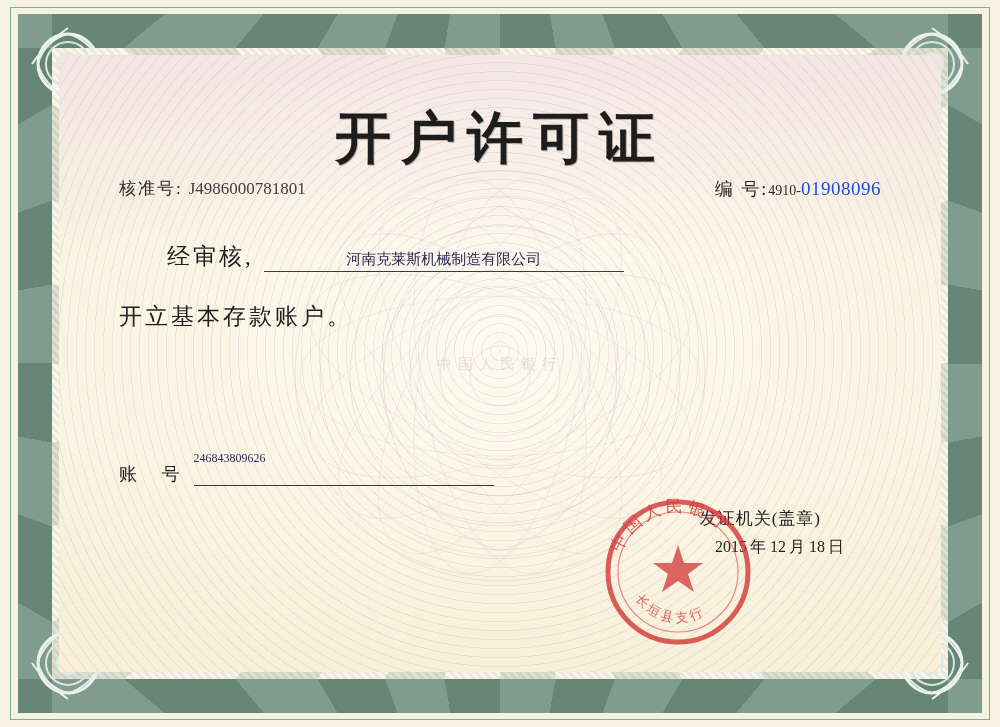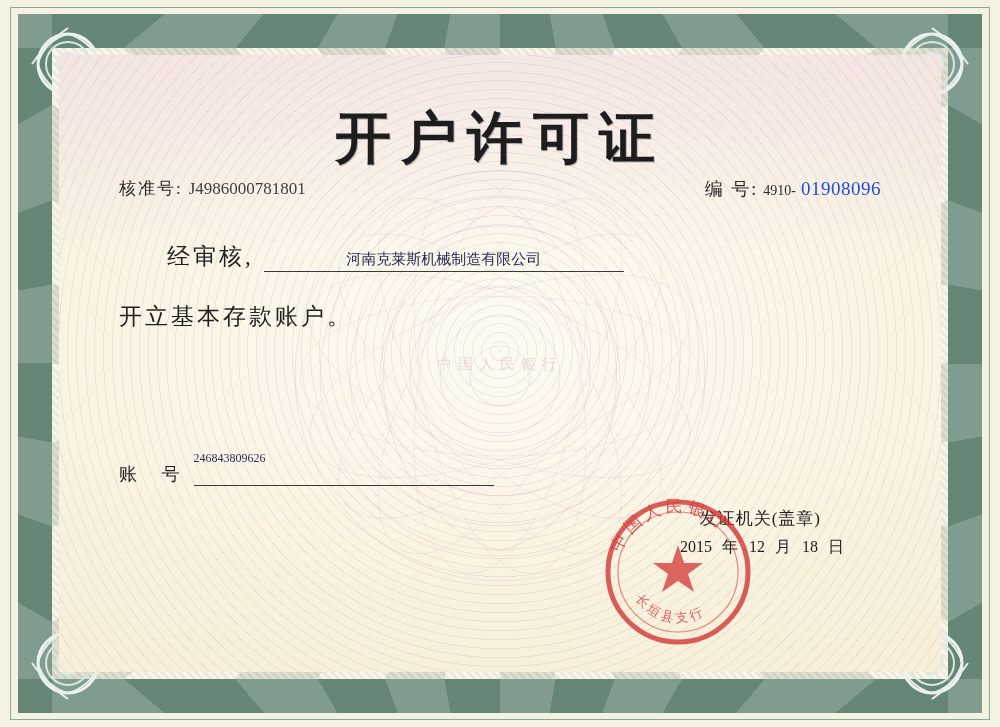--- a/index.html
+++ b/index.html
@@ -136,21 +136,20 @@
     color: #404040;
   }
   .row-number {
     position: absolute;
     top: 122px;
     right: 60px;
     font-size: 18px;
     color: #2a2a2a;
     display:flex;
     align-items: baseline;
-    gap: 5px;
   }
   .row-number .prefix { letter-spacing: 2px; }
   .row-number .code-black { font-size: 14px; }
   .row-number .code-red {
     color: #1d4ed8;
     font-size: 19px;
     letter-spacing: 0.5px;
   }
 
   .para1 {
@@ -237,21 +236,21 @@
     letter-spacing: 1px;
   }
   .issue-date {
     position: absolute;
     top: 482px;
     right: 96px;
     font-size: 16px;
     color: #1f1f1f;
     display: flex;
     align-items: baseline;
-    gap: 10px;
+    gap: 3px;
   }
   .issue-date .num { font-family: "Liberation Serif", serif; }
   .issue-date .unit { letter-spacing: 1px; }
 
   
   .seal {
     position: absolute;
     left: 540px;
     top: 438px;
     width: 158px;

